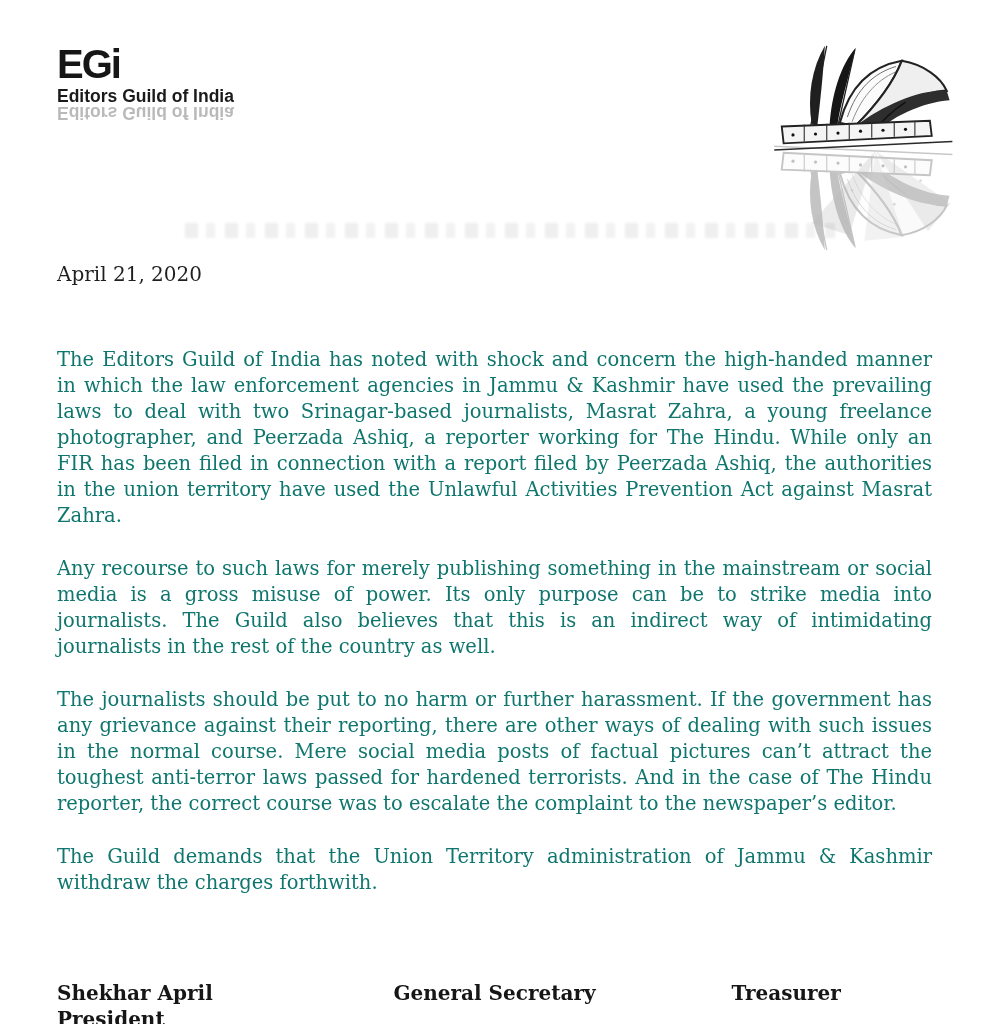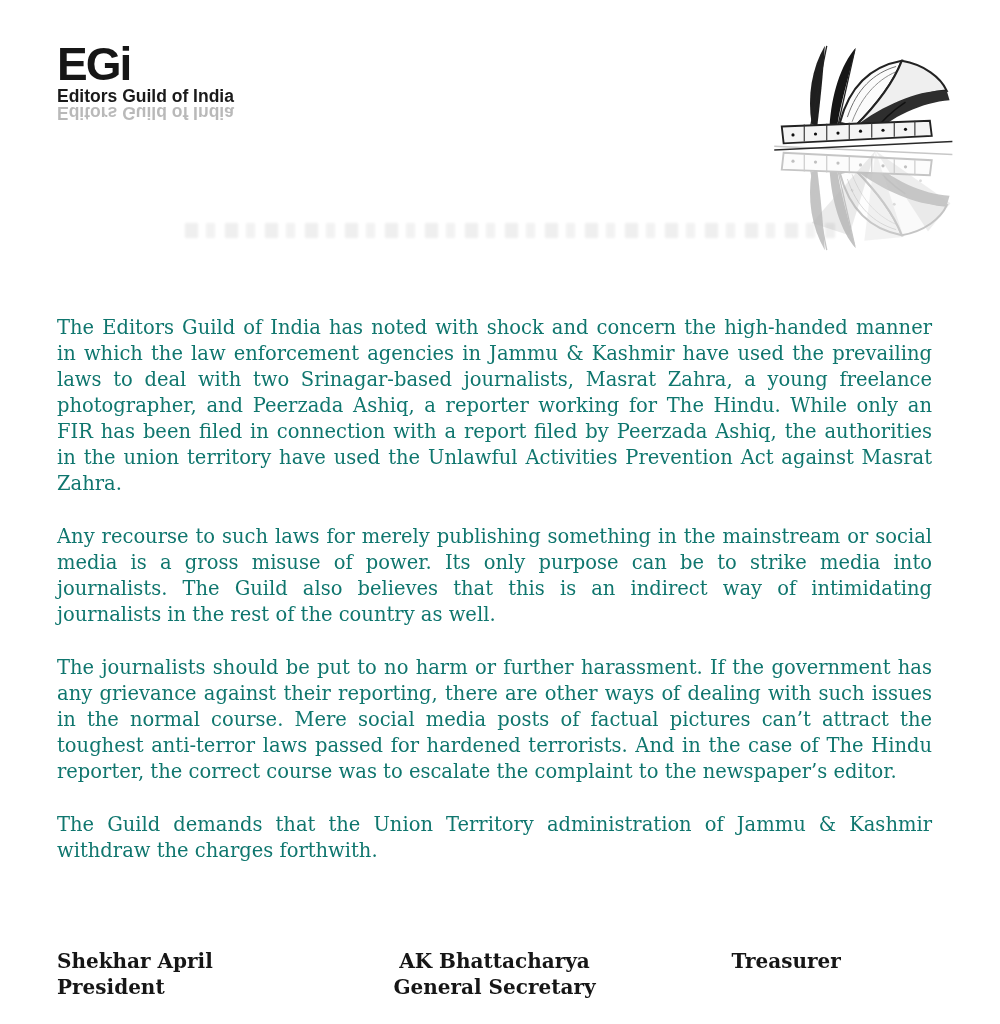--- a/index.html
+++ b/index.html
@@ -9,21 +9,21 @@
     margin:0 auto;
     background:#ffffff;
     color:#1f1f1f;
     font-family:"DejaVu Serif", serif;
     overflow:hidden;
   }
   
   .header{position:relative;height:255px;}
   .logo{position:absolute;left:57px;top:44px;font-family:"Liberation Sans", sans-serif;}
   .logo-acronym{
-    font-size:46px;font-weight:bold;letter-spacing:-2px;line-height:40px;color:#161616;
+    font-size:40px;font-weight:bold;letter-spacing:-2px;line-height:40px;color:#161616;
   }
   .logo-name{
     font-size:17.5px;font-weight:bold;letter-spacing:0;color:#1a1a1a;line-height:20px;margin-top:2px;
   }
   .logo-name-reflection{
     font-size:17.5px;font-weight:bold;line-height:20px;color:#4a4a4a;
     transform:scaleY(-1);
     opacity:.38;filter:blur(.6px);
     margin-top:-3px;
   }
@@ -105,35 +105,35 @@
         <circle cx="140" cy="185" r="1.6" fill="#8a8a8a"></circle>
         <circle cx="168" cy="160" r="1.6" fill="#8a8a8a"></circle>
       </g>
     </svg>
 
     <div class="scan-smudge"></div>
   </div>
 
   <div class="content">
 
+    <p class="date-line">April 21, 2020</p>
 
     <div class="letter-body">
       <p>The Editors Guild of India has noted with shock and concern the high-handed manner in which the law enforcement agencies in Jammu &amp; Kashmir have used the prevailing laws to deal with two Srinagar-based journalists, Masrat Zahra, a young freelance photographer, and Peerzada Ashiq, a reporter working for The Hindu. While only an FIR has been filed in connection with a report filed by Peerzada Ashiq, the authorities in the union territory have used the Unlawful Activities Prevention Act against Masrat Zahra.</p>
       <p>Any recourse to such laws for merely publishing something in the mainstream or social media is a gross misuse of power. Its only purpose can be to strike media into journalists. The Guild also believes that this is an indirect way of intimidating journalists in the rest of the country as well.</p>
       <p>The journalists should be put to no harm or further harassment. If the government has any grievance against their reporting, there are other ways of dealing with such issues in the normal course. Mere social media posts of factual pictures can’t attract the toughest anti-terror laws passed for hardened terrorists. And in the case of The Hindu reporter, the correct course was to escalate the complaint to the newspaper’s editor.</p>
       <p>The Guild demands that the Union Territory administration of Jammu &amp; Kashmir withdraw the charges forthwith.</p>
     </div>
 
     <div class="signatures">
       <div class="sig-col sig-left">
         <div>Shekhar April</div>
         <div>President</div>
       </div>
       <div class="sig-col sig-center">
-        <div>AK Bhattacharya</div>
         <div>General Secretary</div>
       </div>
       <div class="sig-col sig-right">
         <div>Treasurer</div>
       </div>
     </div>
 
   </div>
 </div>
 

